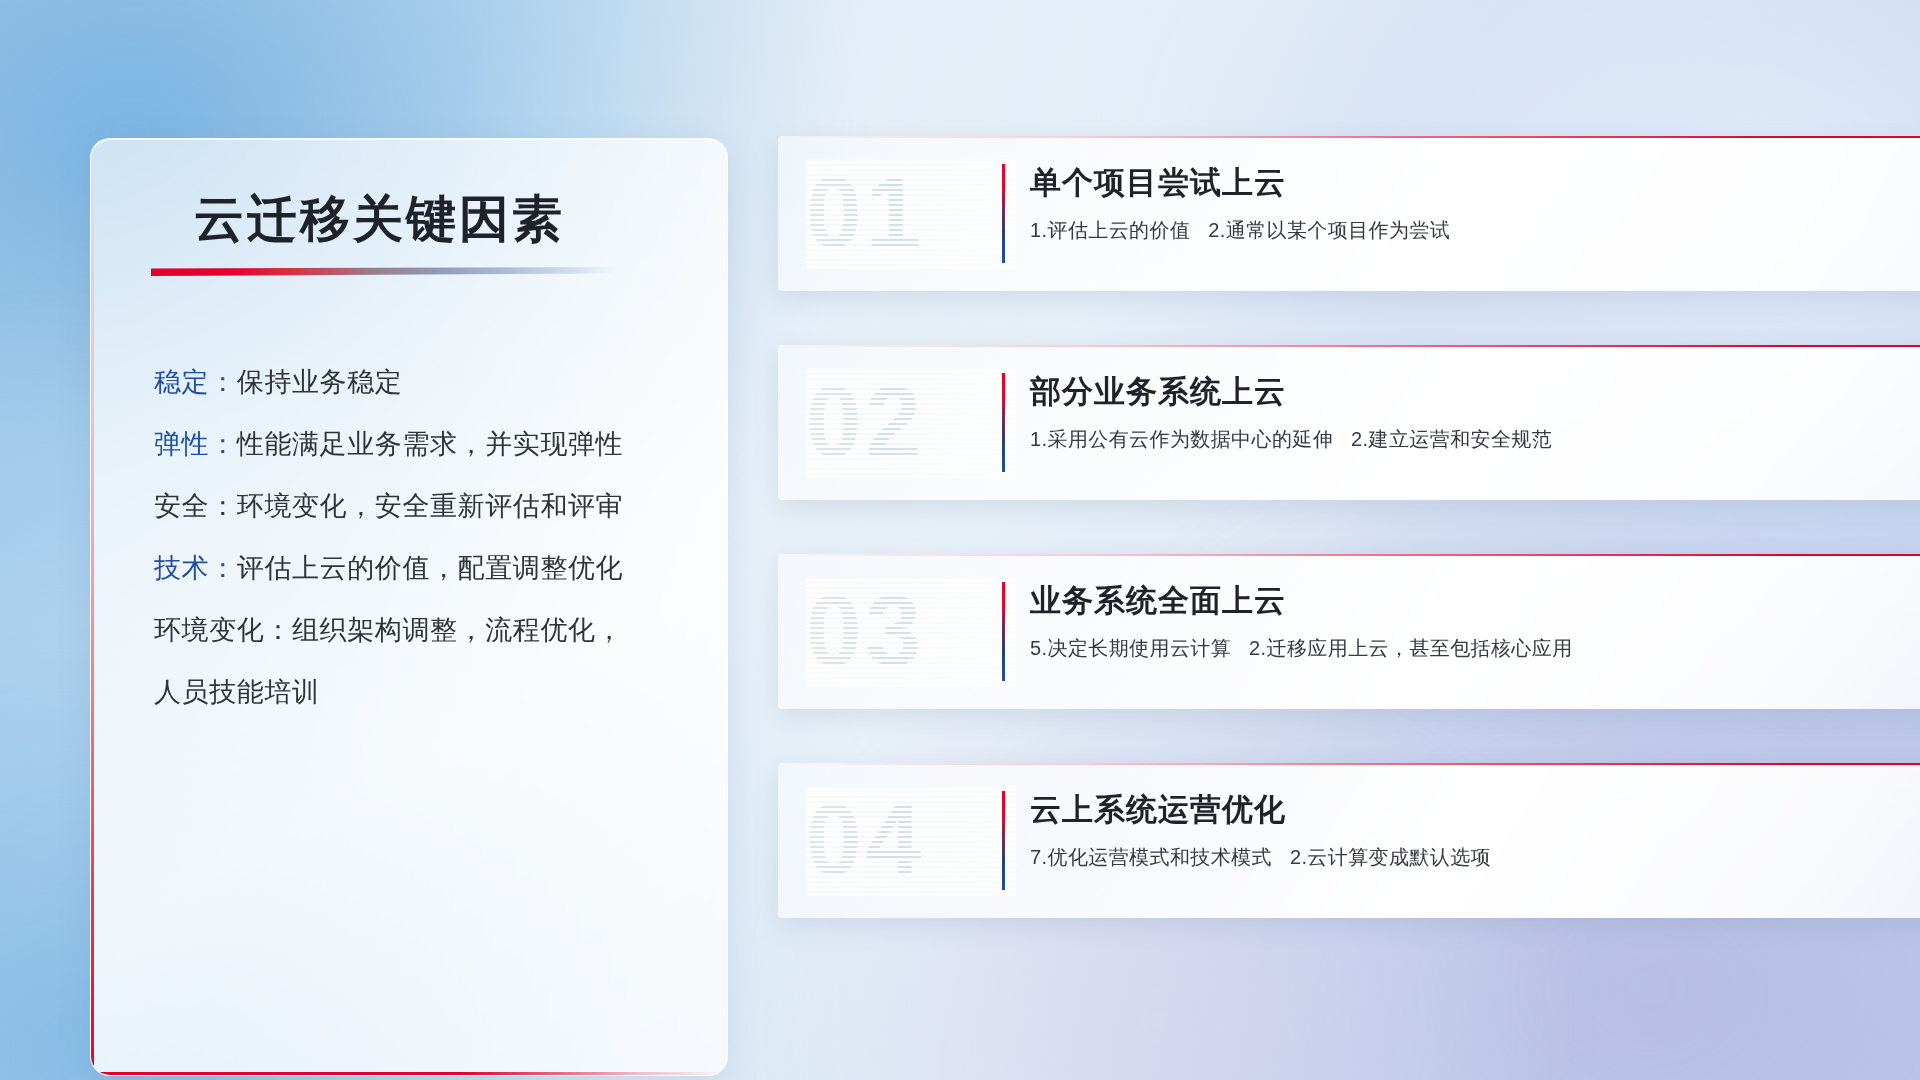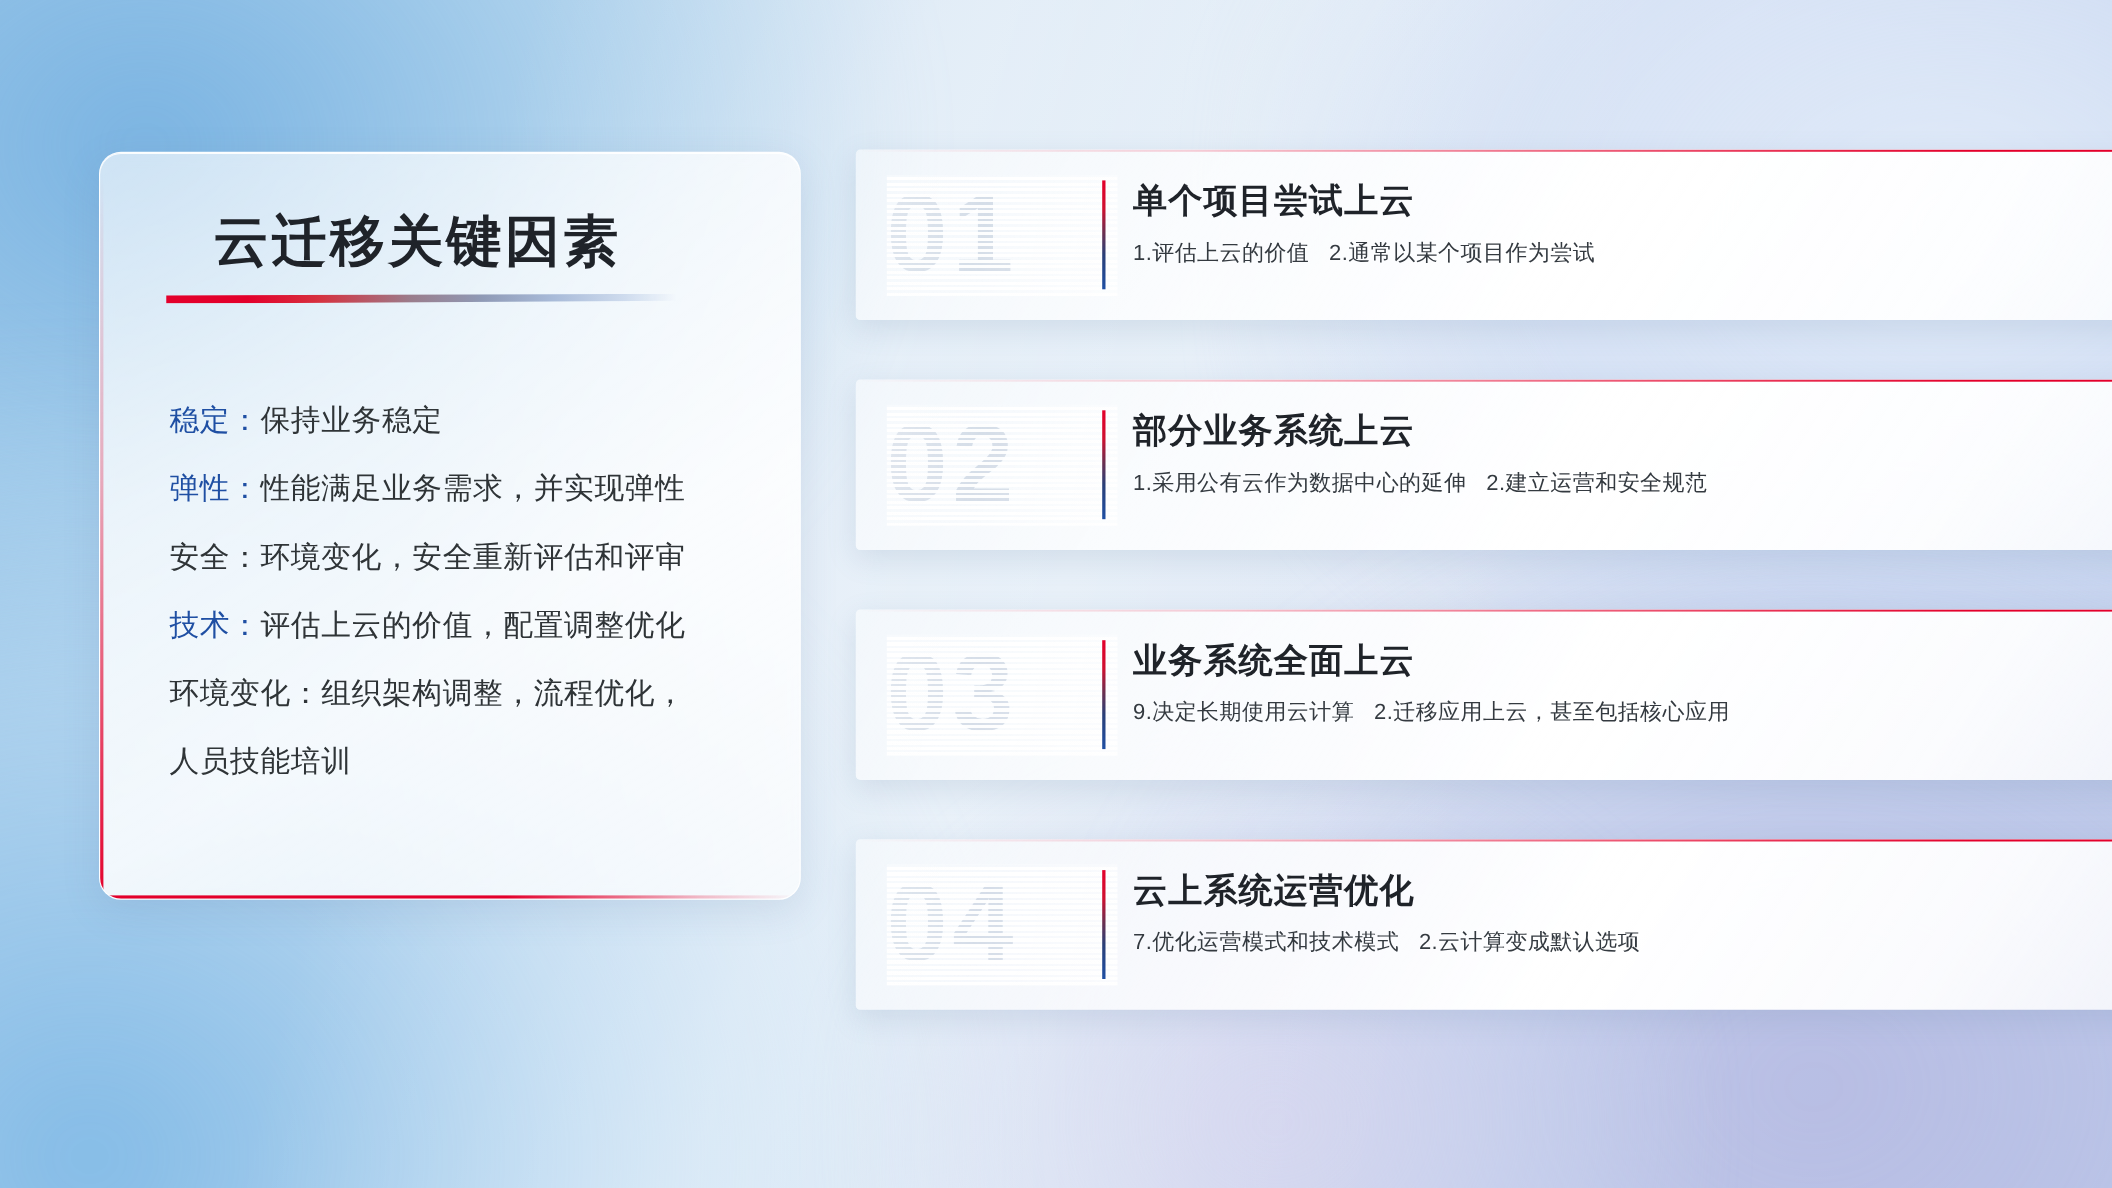--- a/index.html
+++ b/index.html
@@ -54,21 +54,21 @@
   .bg-sheen {
     position:absolute; inset:0;
     background:linear-gradient(104deg, rgba(255,255,255,0) 22%, rgba(255,255,255,.30) 41%, rgba(255,255,255,.10) 56%, rgba(255,255,255,0) 70%);
   }
 
   
   .stage { position:absolute; inset:0; z-index:2; }
 
   
   .left-card {
-    position:absolute; left:90px; top:138px; width:638px; height:680px;
+    position:absolute; left:90px; top:138px; width:638px; height:938px;
     border-radius:20px;
     background:linear-gradient(150deg, rgba(255,255,255,.62) 0%, rgba(255,255,255,.78) 34%, rgba(255,255,255,.86) 62%, rgba(255,255,255,.70) 100%);
     border:1px solid rgba(255,255,255,.88);
     box-shadow:0 10px 34px rgba(92,124,166,.16), inset 0 1px 0 rgba(255,255,255,.9);
     backdrop-filter:blur(6px);
     overflow:hidden;
   }
   .left-card::after{
     content:"";
     position:absolute; left:0; right:0; bottom:0; height:3px;
@@ -237,21 +237,21 @@
     <div class="step-card">
       <div class="step-num-wrap">
         <div class="step-num-glyph">03</div>
         <div class="step-num-mask"></div>
         <div class="step-num-tint"></div>
       </div>
       <div class="step-divider"></div>
       <div class="step-text">
         <div class="step-title">业务系统全面上云</div>
         <div class="step-sub">
-          <span>9.决定长期使用云计算</span><span class="gap"></span><span>2.迁移应用上云，甚至包括核心应用</span>
+          <span>5.决定长期使用云计算</span><span class="gap"></span><span>2.迁移应用上云，甚至包括核心应用</span>
         </div>
       </div>
     </div>
 
     <div class="step-card">
       <div class="step-num-wrap">
         <div class="step-num-glyph">04</div>
         <div class="step-num-mask"></div>
         <div class="step-num-tint"></div>
       </div>

